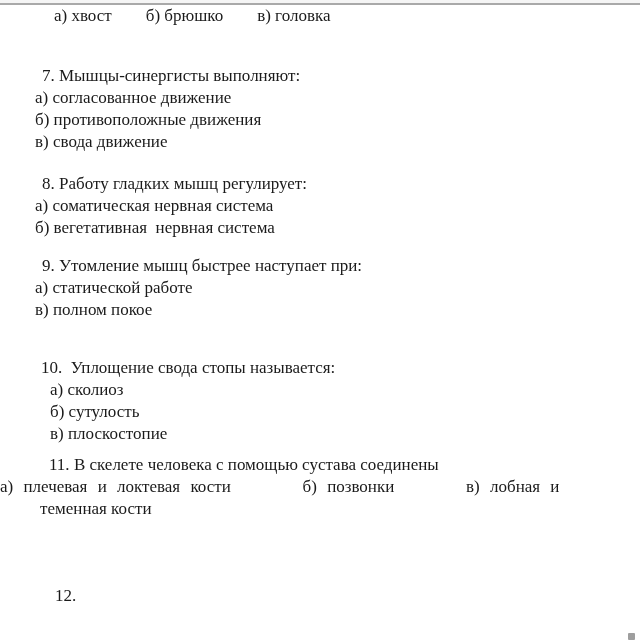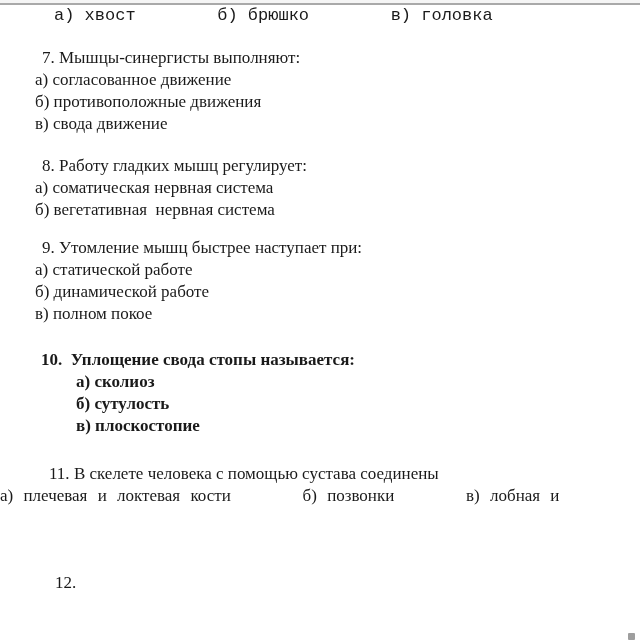--- a/index.html
+++ b/index.html
@@ -11,32 +11,32 @@
     font-size: 17px;
     color: #1a1a1a;
   }
   .page { position: relative; width: 640px; height: 640px; overflow: hidden; }
   .page-top-edge {
     height: 3px;
     background: #f5f5f5;
     border-bottom: 2px solid #a9a9a9;
   }
   .line { white-space: pre-wrap; line-height: 22px; }
-  .l1 { padding-left: 54px; margin-top: 0; font-family: Liberation Mono, monospace; }
+  .l1 { padding-left: 54px; margin-top: 0; }
   .q { margin: 0; }
-  .q7 { margin-top: 20px; }
+  .q7 { margin-top: 38px; }
   .q8 { margin-top: 20px; }
   .q9 { margin-top: 16px; }
-  .q10 { margin-top: 24px; font-weight: bold; }
-  .q11 { margin-top: 26px; }
+  .q10 { margin-top: 36px; }
+  .q11 { margin-top: 9px; }
   .head { padding-left: 42px; }
   .head-q10 { padding-left: 41px; }
   .head-q11 { padding-left: 49px; }
   .opt { padding-left: 35px; }
-  .opt-q10 { padding-left: 76px; }
+  .opt-q10 { padding-left: 50px; }
   .q11-opt1 { word-spacing: 6px; }
   .q11-opt2 { padding-left: 40px; }
   .cutoff { padding-left: 55px; margin-top: 65px; }
   .scrollbar-fragment {
     position: absolute;
     left: 628px; top: 633px;
     width: 7px; height: 7px;
     background: #9e9e9e;
     border-radius: 1px;
   }
@@ -59,33 +59,33 @@
 
   <section class="q q8">
     <div class="line head"><span>8. </span><span>Работу гладких мышц регулирует:</span></div>
     <div class="line opt">а) соматическая нервная система</div>
     <div class="line opt">б) вегетативная  нервная система</div>
   </section>
 
   <section class="q q9">
     <div class="line head"><span>9. </span><span>Утомление мышц быстрее наступает при:</span></div>
     <div class="line opt">а) статической работе</div>
-    <div class="line opt">б) динамической работе</div>
     <div class="line opt">в) полном покое</div>
   </section>
 
   <section class="q q10">
     <div class="line head head-q10"><span>10.  </span><span>Уплощение свода стопы называется:</span></div>
     <div class="line opt opt-q10">а) сколиоз</div>
     <div class="line opt opt-q10">б) сутулость</div>
     <div class="line opt opt-q10">в) плоскостопие</div>
   </section>
 
   <section class="q q11">
     <div class="line head-q11"><span>11. </span><span>В скелете человека с помощью сустава соединены</span></div>
     <div class="line q11-opt1">а) плечевая и локтевая кости       б) позвонки       в) лобная и</div>
+    <div class="line q11-opt2">теменная кости</div>
   </section>
 
   <div class="line cutoff">12.</div>
 
   <div class="scrollbar-fragment"></div>
 
 </div>
 
 </body></html>

